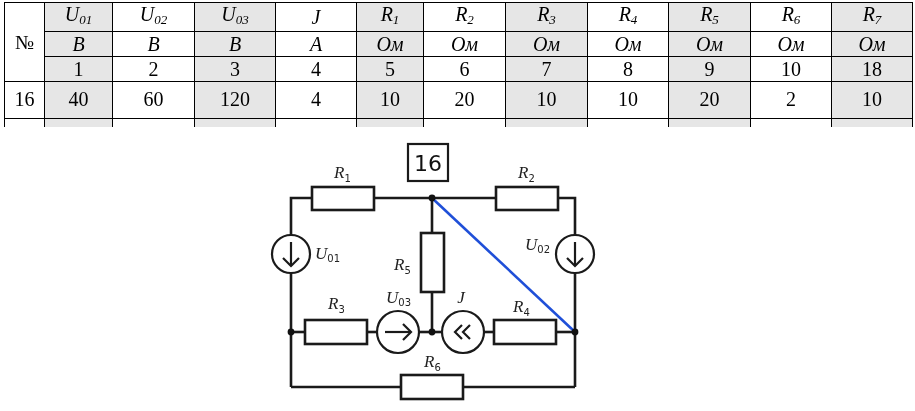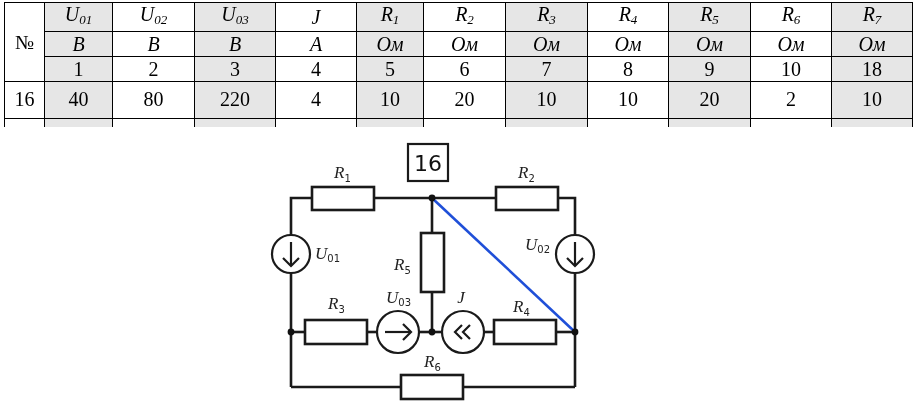--- a/index.html
+++ b/index.html
@@ -81,22 +81,22 @@
     <td>6</td>
     <td class="shade">7</td>
     <td>8</td>
     <td class="shade">9</td>
     <td>10</td>
     <td class="shade">18</td>
   </tr>
   <tr class="vals">
     <td>16</td>
     <td class="shade">40</td>
-    <td>80</td>
-    <td class="shade">220</td>
+    <td>60</td>
+    <td class="shade">120</td>
     <td>4</td>
     <td class="shade">10</td>
     <td>20</td>
     <td class="shade">10</td>
     <td>10</td>
     <td class="shade">20</td>
     <td>2</td>
     <td class="shade">10</td>
   </tr>
   <tr class="ext">

